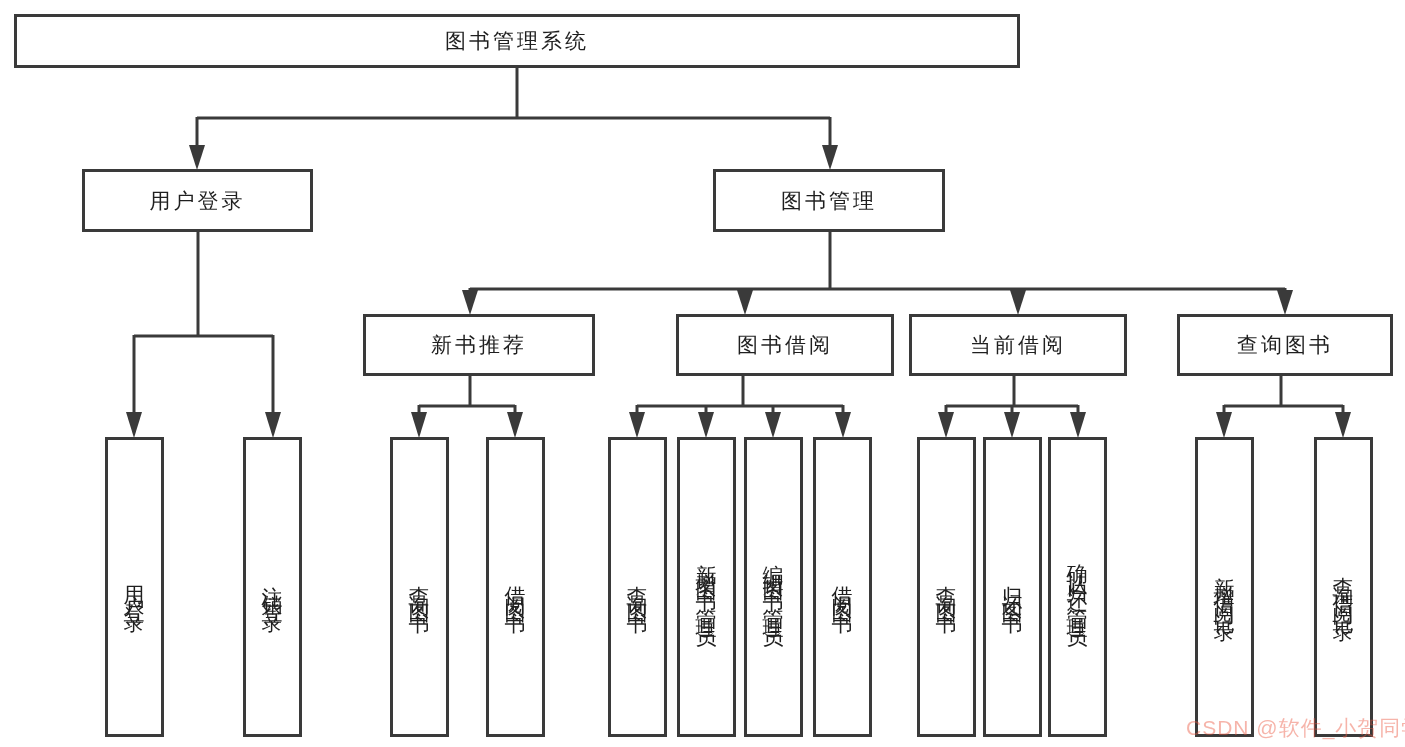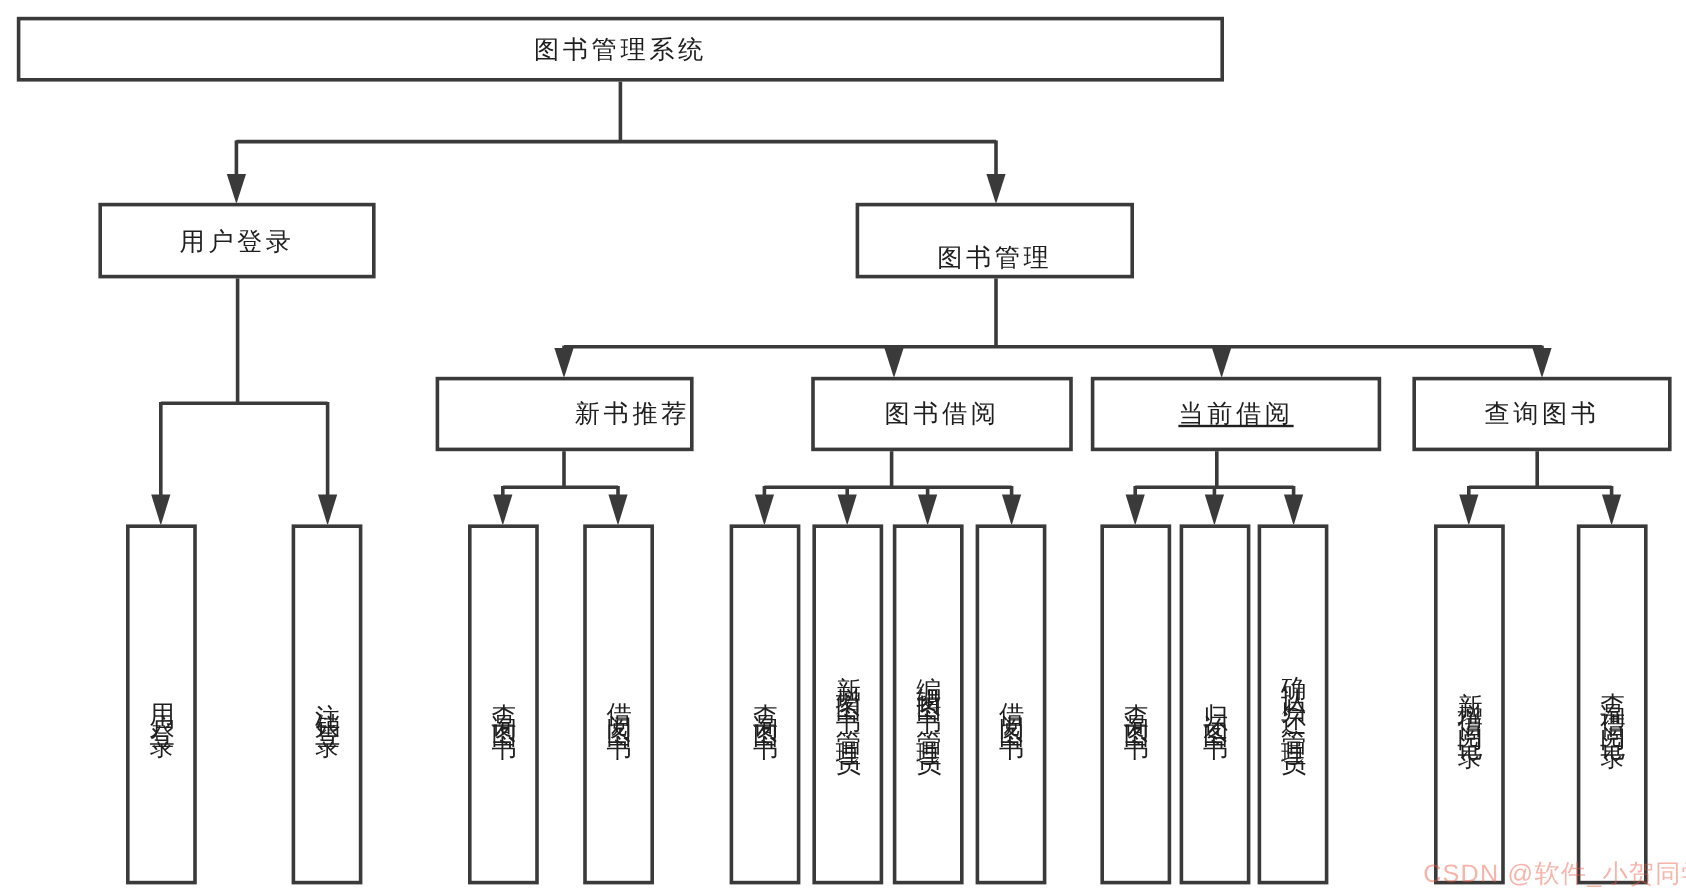--- a/index.html
+++ b/index.html
@@ -28,25 +28,25 @@
     justify-content: center;
     text-align: center;
   }
   .hlabel {
     font-size: 21px;
     letter-spacing: 3px;
     white-space: nowrap;
   }
   .root  { left: 14px;  top: 14px;  width: 1006px; height: 54px; }
   .n-user{ left: 82px;  top: 169px; width: 231px;  height: 63px; }
-  .n-book{ left: 713px; top: 169px; width: 232px;  height: 63px; align-items: flex-end; }
+  .n-book{ left: 713px; top: 169px; width: 232px;  height: 63px; }
   .lvl3  { top: 314px; height: 62px; }
-  .g1 { left: 363px;  width: 215px; justify-content: flex-end; }
+  .g1 { left: 363px;  width: 232px; }
   .g2 { left: 636px;  width: 218px; margin-left: 40px; }
-  .g3 { left: 909px;  width: 242px; text-decoration: underline; }
+  .g3 { left: 909px;  width: 218px; }
   .g4 { left: 1177px; width: 216px; }
   .tall {
     top: 437px;
     width: 59px;
     height: 300px;
   }
   .vtext {
     writing-mode: vertical-rl;
     text-orientation: mixed;
     font-size: 21px;

